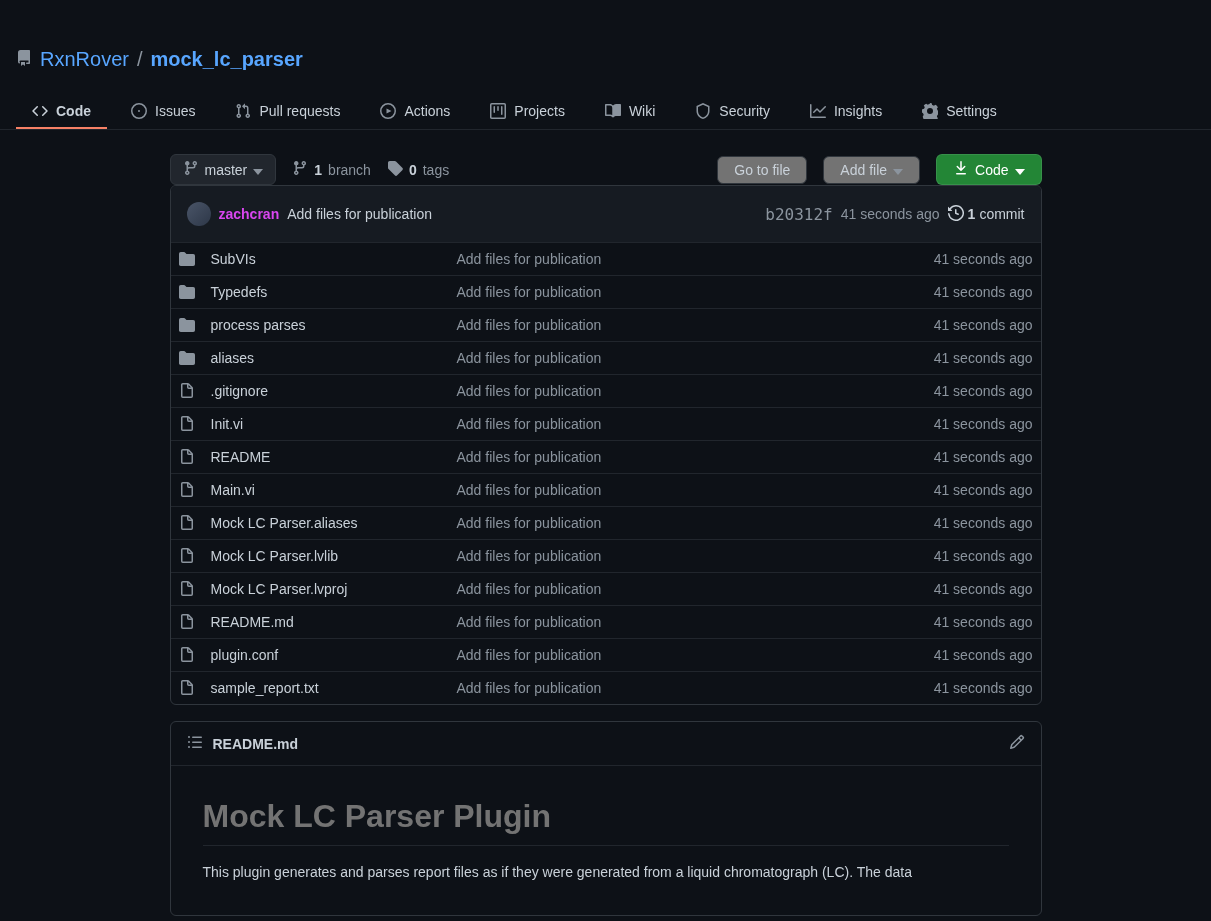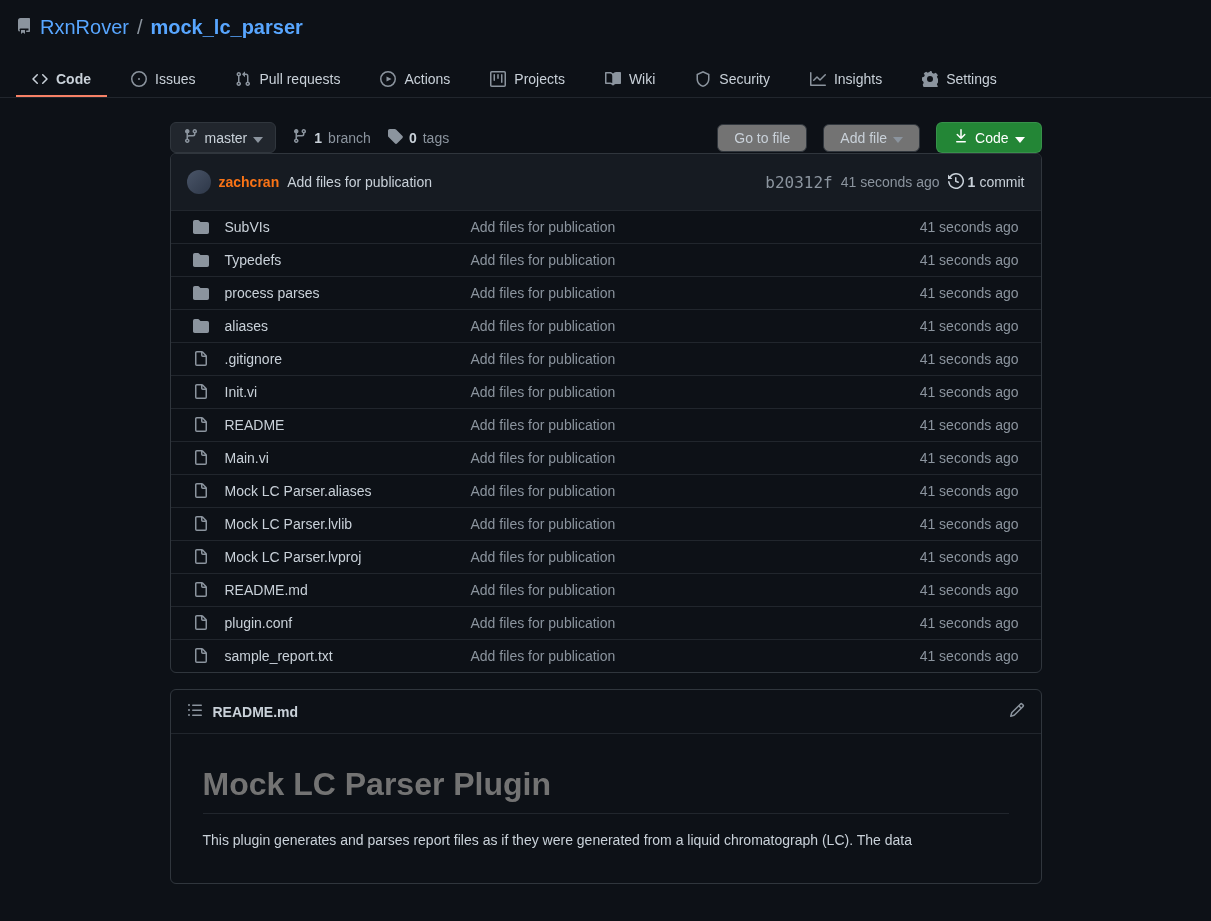--- a/index.html
+++ b/index.html
@@ -6,20 +6,21 @@
 body {
   background: #0d1117;
   color: #c9d1d9;
   font-family: -apple-system, BlinkMacSystemFont, "Segoe UI", Helvetica, Arial, sans-serif;
   font-size: 14px;
 }
 a { color: #58a6ff; text-decoration: none; }
 
 .repo-header {
   padding: 16px 16px 0 16px;
+  margin-top: 32px;
 }
 .repo-title {
   display: flex;
   align-items: center;
   gap: 8px;
   font-size: 20px;
   font-weight: 400;
   color: #8b949e;
 }
 .repo-title .owner, .repo-title .name { color: #58a6ff; }
@@ -113,40 +114,40 @@
   gap: 8px;
   border-bottom: 1px solid #21262d;
 }
 .avatar {
   width: 24px;
   height: 24px;
   border-radius: 50%;
   background: linear-gradient(135deg, #4a5568, #2d3748);
   flex-shrink: 0;
 }
-.commit-author { font-weight: 600; color: #f97316; }
+.commit-author { font-weight: 600; color: #d946ef; }
 .commit-msg { color: #c9d1d9; }
 .commit-hash {
   font-family: ui-monospace, SFMono-Regular, monospace;
   font-size: 16px;
   color: #8b949e;
 }
 .commit-time { color: #8b949e; }
 .commit-count {
   display: flex;
   align-items: center;
   gap: 4px;
   color: #c9d1d9;
 }
 .commit-count strong { color: #c9d1d9; }
 
 .file-row {
   display: flex;
   align-items: center;
-  padding: 8px 22px;
+  padding: 8px 8px;
   border-bottom: 1px solid #21262d;
   gap: 16px;
 }
 .file-row:last-child { border-bottom: none; }
 .file-icon { width: 16px; flex-shrink: 0; }
 .file-icon svg { fill: #8b949e; display: block; }
 .file-icon.dir svg { fill: #8b949e; }
 .file-name { width: 230px; color: #c9d1d9; }
 .file-name a { color: #c9d1d9; }
 .file-msg { flex: 1; color: #8b949e; }

